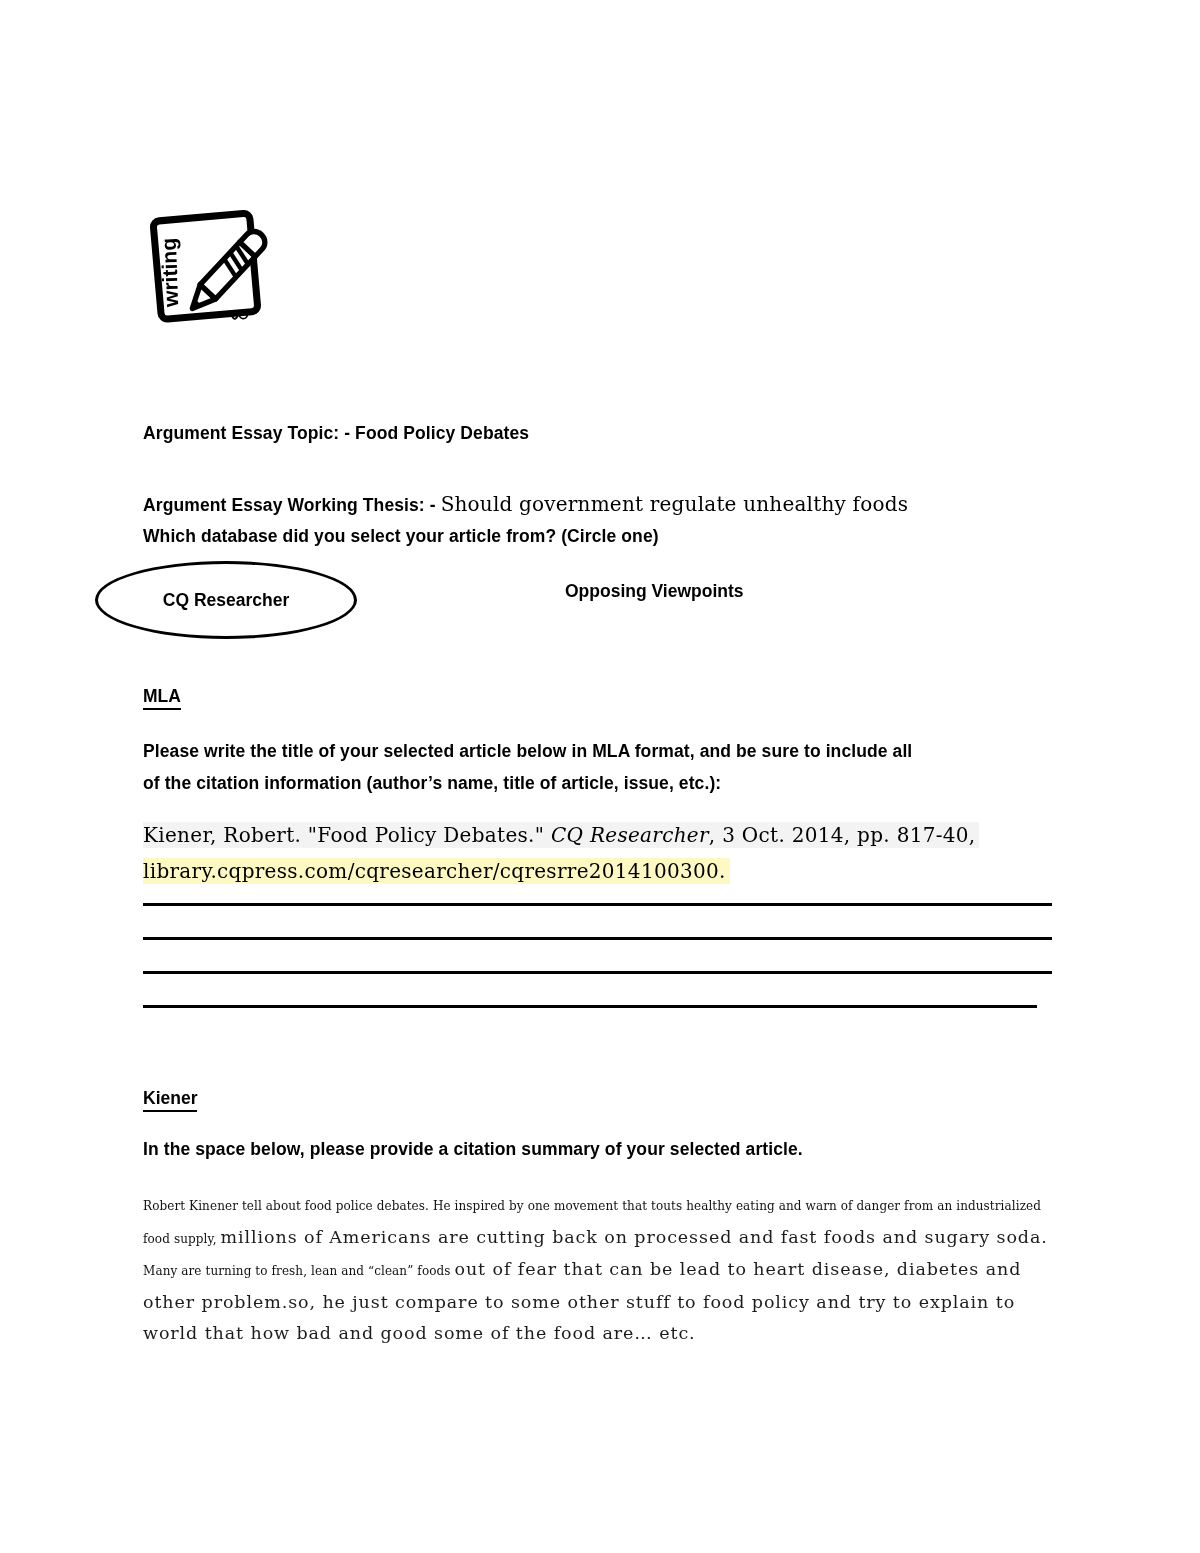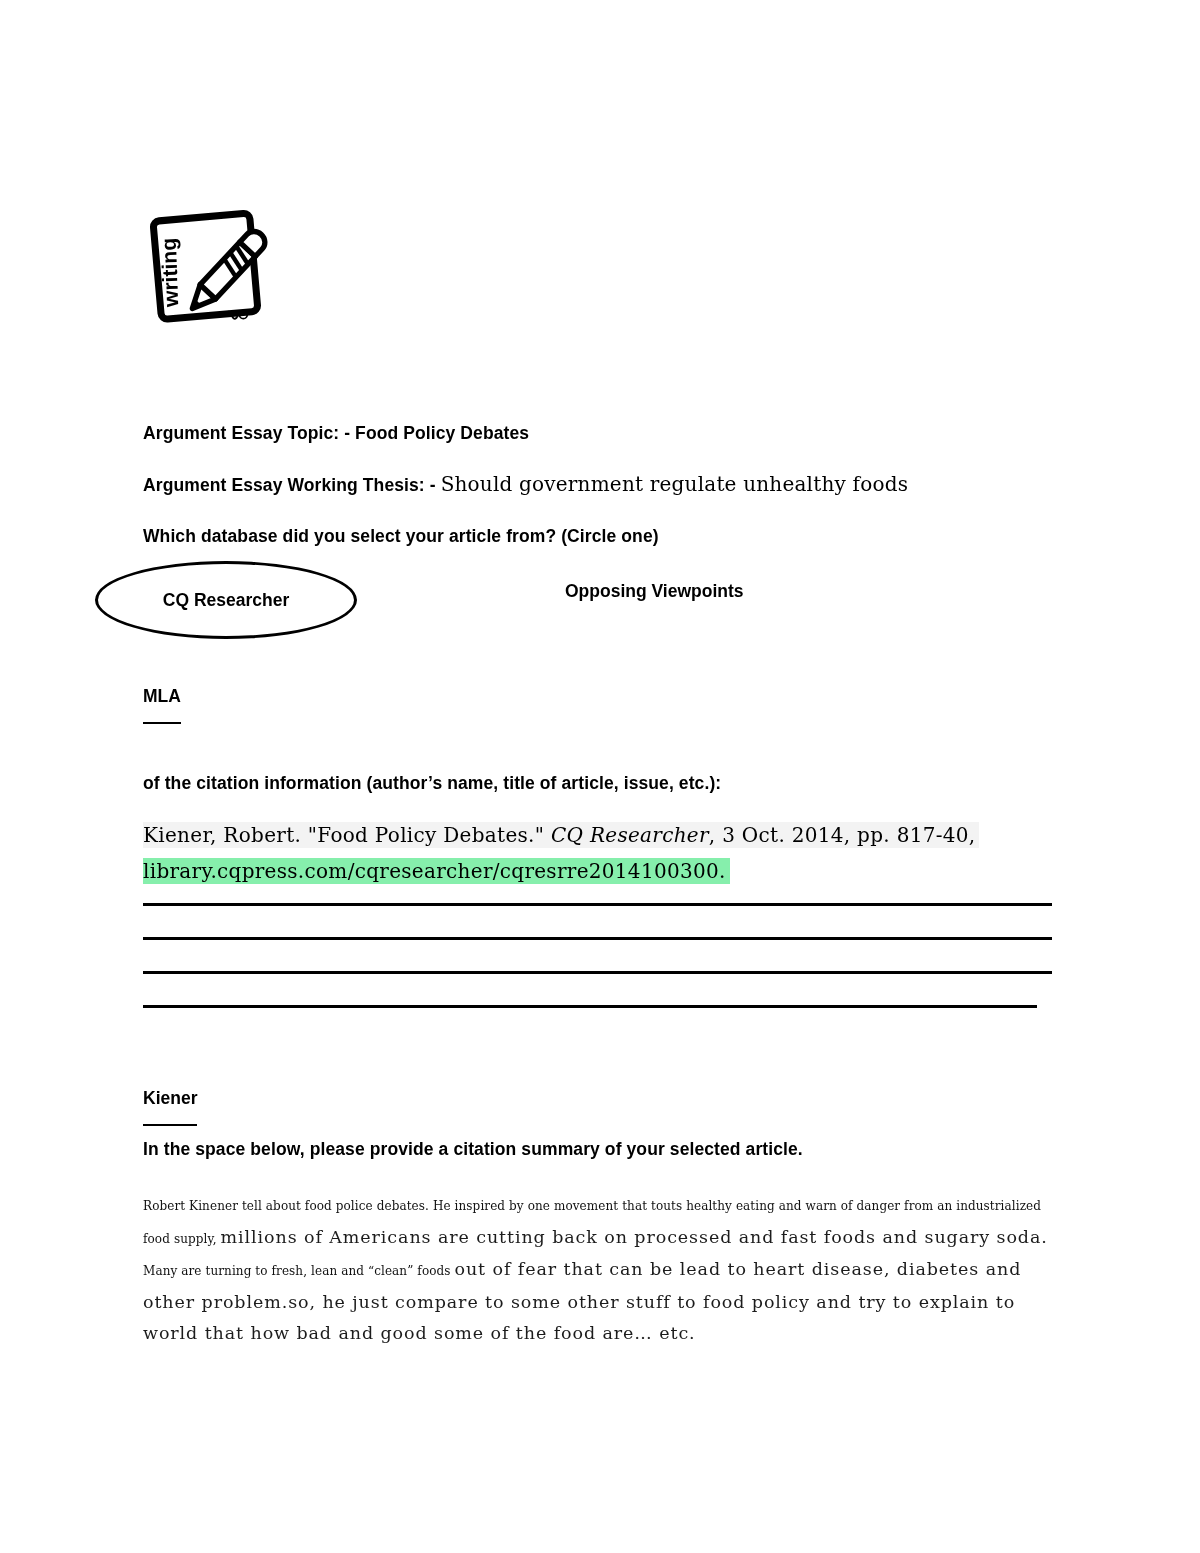--- a/index.html
+++ b/index.html
@@ -14,21 +14,21 @@
   .doc-title{font-size:25px;font-weight:bold;line-height:1.05;white-space:pre;padding-bottom:2px;letter-spacing:0.2px;}
   
   .bline{font-size:17.5px;font-weight:bold;letter-spacing:0.1px;}
   .serif-val{font-family:"DejaVu Serif",serif;font-weight:normal;font-size:20px;letter-spacing:0.2px;}
   
   .ellipse{left:95px;top:561px;width:262px;height:78px;border:3px solid #000;border-radius:50%;
            display:flex;align-items:center;justify-content:center;box-sizing:border-box;background:transparent;}
   .opt-label{font-size:17.5px;font-weight:bold;}
   .opposing{left:565px;top:581px;}
   
-  .uheading{font-size:17.5px;font-weight:bold;display:inline-block;border-bottom:2px solid #000;padding-bottom:15px;}
+  .uheading{font-size:17.5px;font-weight:bold;display:inline-block;border-bottom:2px solid #000;padding-bottom:1px;}
   .mla-head{left:143px;top:686px;}
   .mla-instr{left:143px;top:735px;width:930px;line-height:32px;}
   .citation{left:143px;top:817px;width:930px;font-family:"DejaVu Serif",serif;font-size:20px;line-height:36px;letter-spacing:0.3px;}
   .citation .hl{padding:1px 4px 1px 0;}
   .blanks{left:143px;top:903px;width:909px;}
   .blank-line{height:3px;background:#000;margin-bottom:31px;}
   .blank-line:last-child{width:894px;}
   .sum-head{left:143px;top:1088px;}
   .sum-instr{left:143px;top:1139px;width:930px;}
   .sum-par{left:143px;top:1190px;width:915px;font-family:"DejaVu Serif",serif;line-height:30.5px;color:#111;text-align:left;}
@@ -61,44 +61,44 @@
       <circle cx="114" cy="135" r="4.5" fill="none" stroke="#000" stroke-width="2"></circle>
       <circle cx="114" cy="135" r="1.2" fill="#000"></circle>
     </svg>
   </div>
 </div>
 
 <div class="abs bline" style="left:143px;top:423px;text-align:right;">
   <span>Argument Essay Topic: - </span><span>Food Policy Debates</span>
 </div>
 
-<div class="abs bline" style="left:143px;top:472px;">
+<div class="abs bline" style="left:143px;top:492px;">
   <span>Argument Essay Working Thesis: - </span><span class="serif-val">Should government regulate unhealthy foods</span>
 </div>
 
 <div class="abs bline" style="left:143px;top:526px;">Which database did you select your article from? (Circle one)</div>
 
 <div class="abs ellipse">
   <span class="opt-label">CQ Researcher</span>
 </div>
 
 <div class="abs opt-label opposing">Opposing Viewpoints</div>
 
 <div class="abs mla-head">
   <span class="uheading">MLA</span>
 </div>
 
 <div class="abs bline mla-instr">
-  <br>
+  <span>Please write the title of your selected article below in MLA format, and be sure to include all</span><br>
   <span>of the citation information (author’s name, title of article, issue, etc.):</span>
 </div>
 
 <div class="abs citation">
   <div><span class="hl" style="background: rgb(243, 243, 243);"><span>Kiener, Robert. "Food Policy Debates." </span><i class="cite-ital">CQ Researcher</i><span>, 3 Oct. 2014, pp. 817-40,</span></span></div>
-  <div><span class="hl" style="background: #86efac;">library.cqpress.com/cqresearcher/cqresrre2014100300.</span></div>
+  <div><span class="hl" style="background: #fef9c3;">library.cqpress.com/cqresearcher/cqresrre2014100300.</span></div>
 </div>
 
 <div class="abs blanks" id="blank-lines">
     <div class="blank-line"></div>
     <div class="blank-line"></div>
     <div class="blank-line"></div>
     <div class="blank-line"></div>
   </div>
 
 <div class="abs sum-head">

